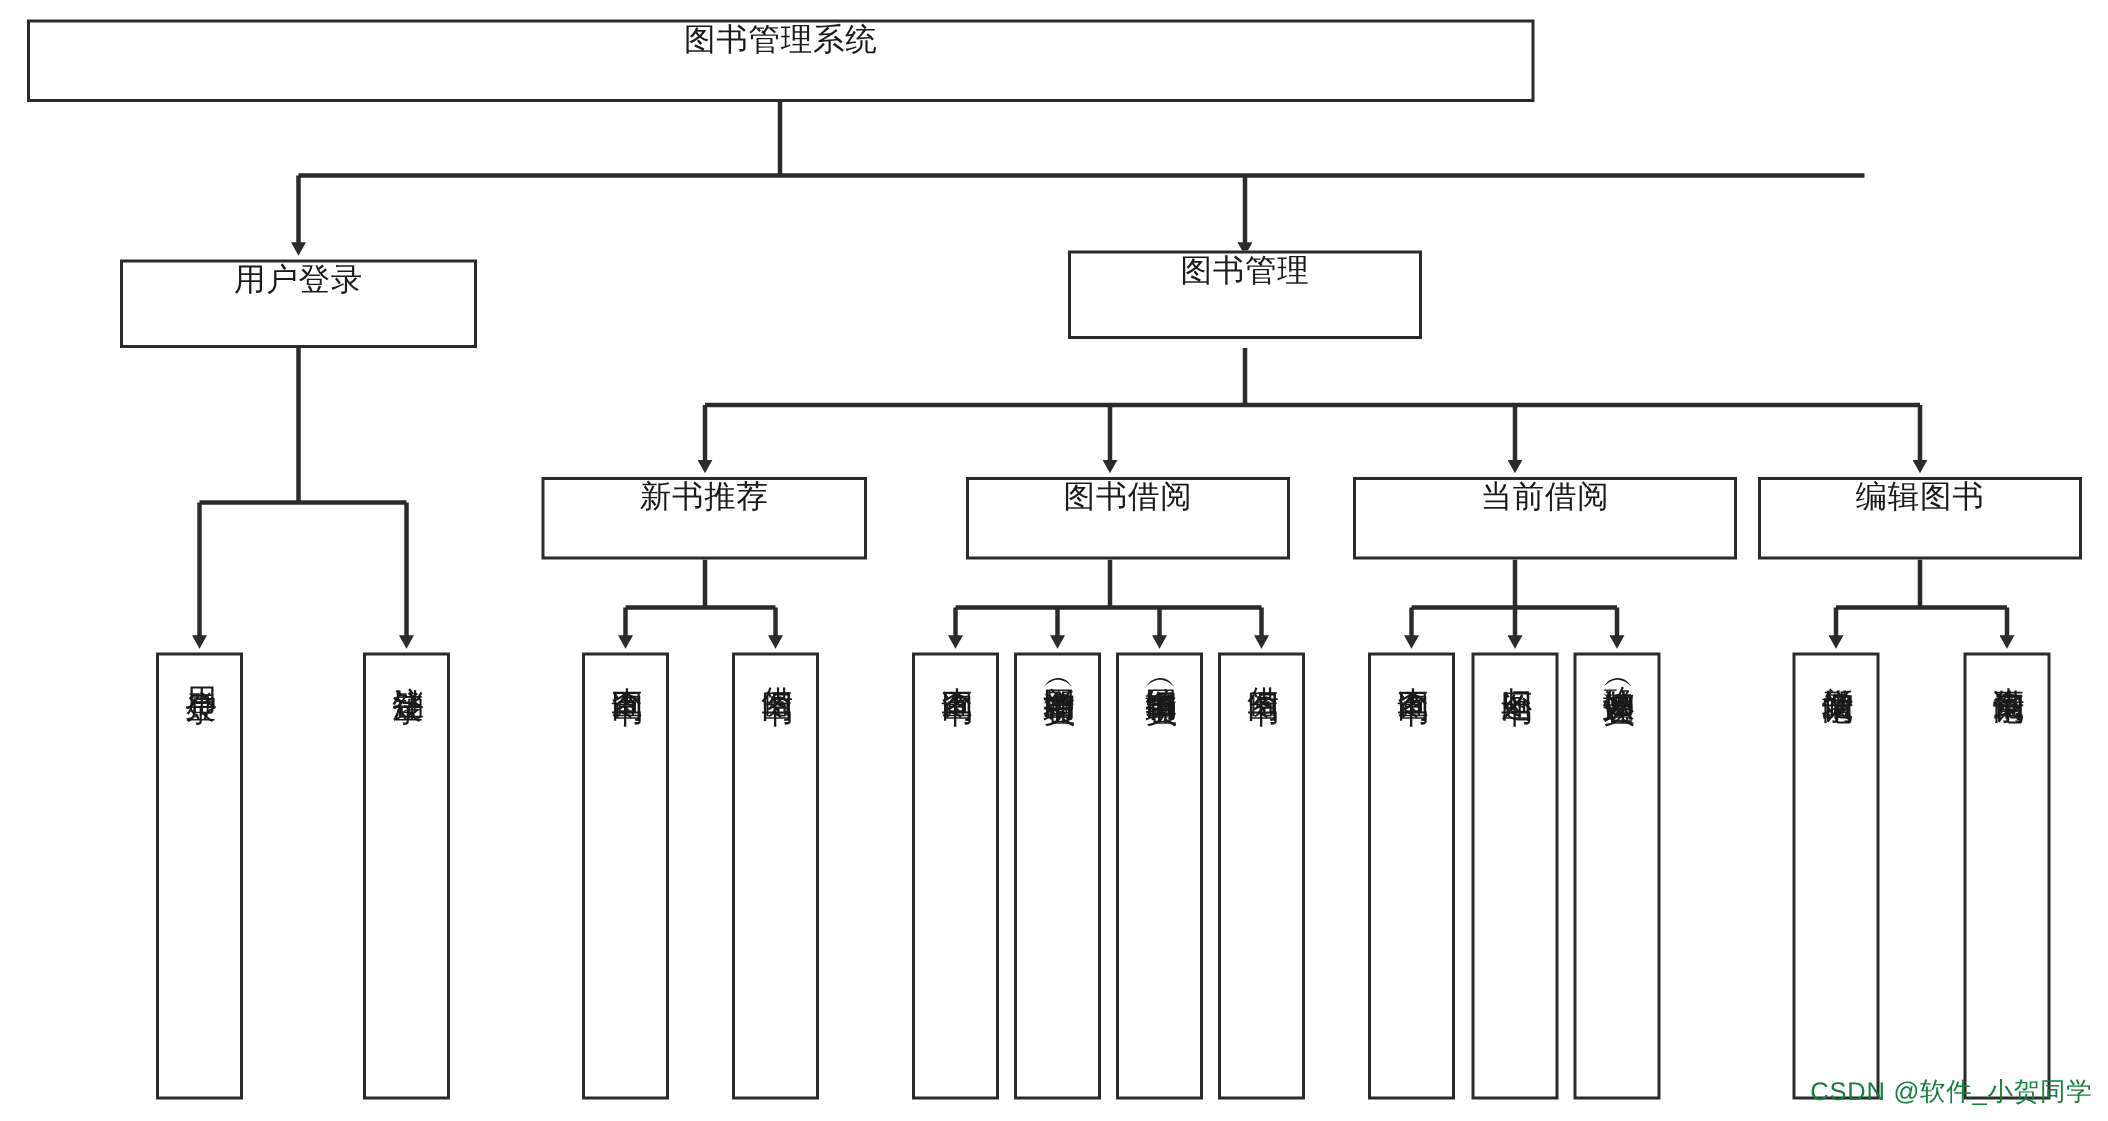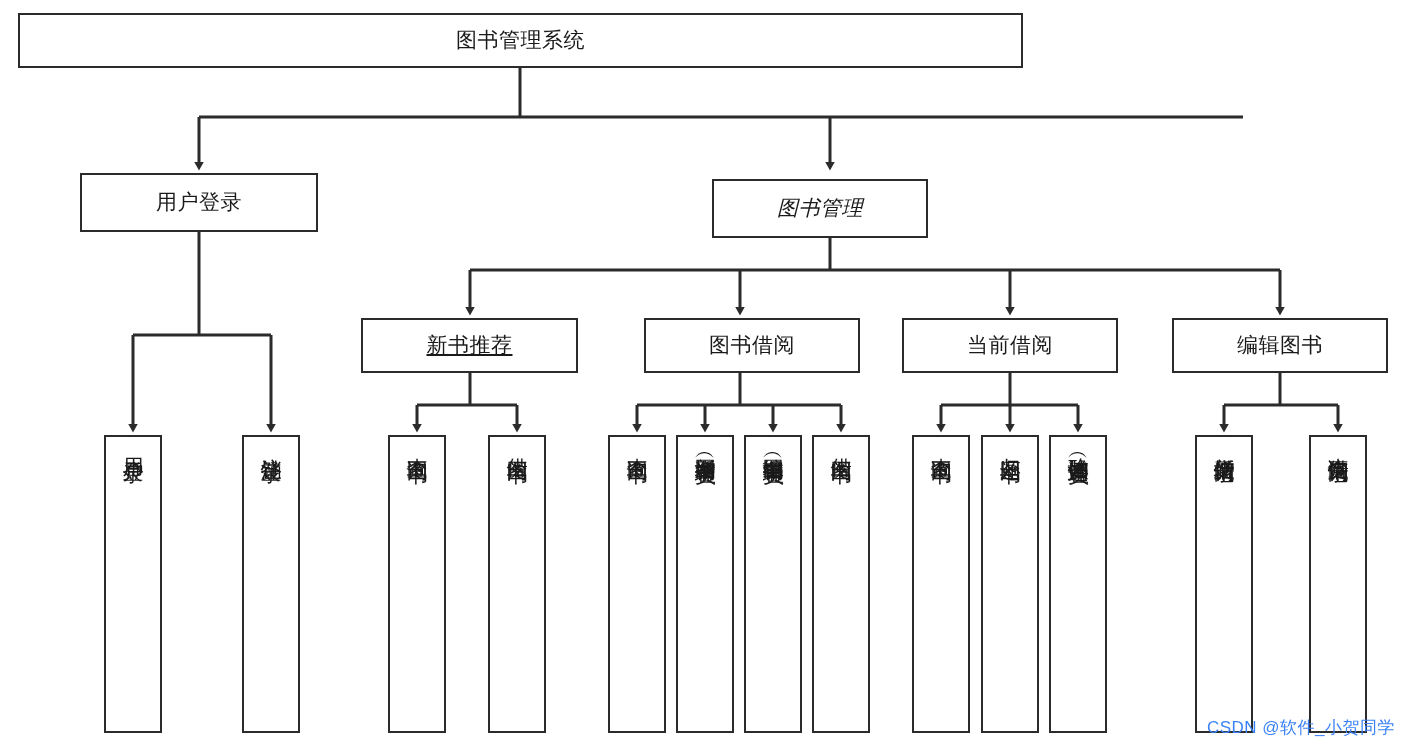--- a/index.html
+++ b/index.html
@@ -25,21 +25,20 @@
     width: 1405px;
     height: 747px;
     pointer-events: none;
   }
   .node {
     position: absolute;
     box-sizing: border-box;
     background: #ffffff;
     border: 2px solid #2b2b2b;
     display: flex;
-    align-items: center;
     justify-content: center;
     color: #1a1a1a;
     z-index: 3;
   }
   .node .label {
     font-size: 21px;
     line-height: 1.15;
     letter-spacing: 0.5px;
     white-space: nowrap;
     text-align: center;
@@ -60,21 +59,21 @@
     text-align: center;
   }
   .node.vertical.tall-text .label {
     letter-spacing: 1px;
   }
   .watermark {
     position: absolute;
     right: 10px;
     bottom: 8px;
     font-size: 17px;
-    color: #3b82f6;
+    color: #15803d;
     letter-spacing: 0.5px;
     z-index: 5;
     white-space: nowrap;
   }
 </style>
 </head>
 <body>
 
 <div id="canvas">
 
@@ -128,31 +127,31 @@
     </g>
   </svg>
 
   <div class="node" style="left:18px; top:13px; width:1005px; height:55px;">
     <span class="label">图书管理系统</span>
   </div>
 
   <div class="node" style="left:80px; top:173px; width:238px; height:59px;">
     <span class="label">用户登录</span>
   </div>
-  <div class="node" style="left:712px; top:179px; width:216px; height:59px;font-style:italic;">
+  <div class="node" style="left:712px; top:167px; width:236px; height:59px;">
     <span class="label">图书管理</span>
   </div>
 
-  <div class="node" style="left:361px; top:318px; width:217px; height:55px;text-decoration:underline;">
+  <div class="node" style="left:361px; top:318px; width:217px; height:55px;">
     <span class="label">新书推荐</span>
   </div>
   <div class="node" style="left:644px; top:318px; width:216px; height:55px;">
     <span class="label">图书借阅</span>
   </div>
-  <div class="node" style="left:902px; top:318px; width:216px; height:55px;">
+  <div class="node" style="left:902px; top:318px; width:256px; height:55px;">
     <span class="label">当前借阅</span>
   </div>
   <div class="node" style="left:1172px; top:318px; width:216px; height:55px;">
     <span class="label">编辑图书</span>
   </div>
 
   <div class="node vertical" style="left:104px; top:435px; width:58px; height:298px;">
     <span class="label">用户登录</span>
   </div>
   <div class="node vertical" style="left:242px; top:435px; width:58px; height:298px;">

